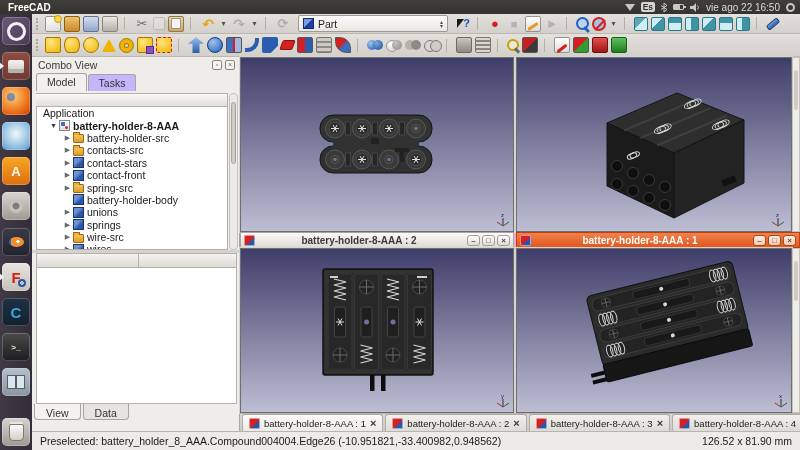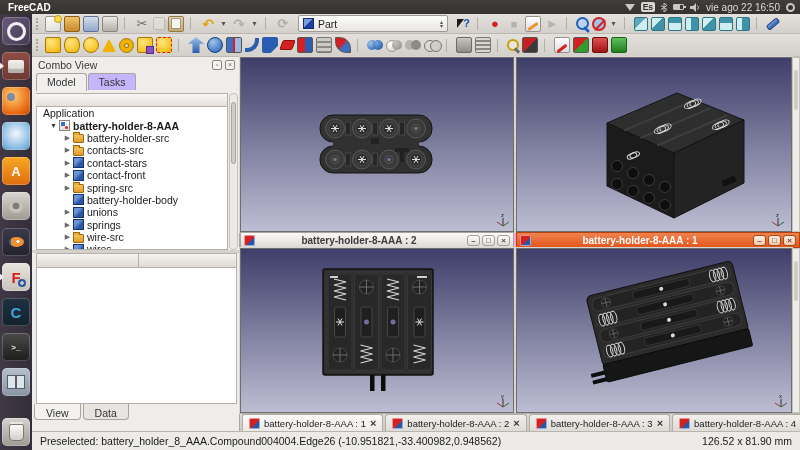--- a/index.html
+++ b/index.html
@@ -128,21 +128,21 @@
   
   .wb-select{display:flex;align-items:center;gap:4px;width:150px;height:17px;background:linear-gradient(#fdfdfc,#e9e6e2);border:1px solid #9f9b94;border-radius:2px;padding:0 4px;margin:0 4px;font-size:10.5px;color:#222}
   .wb-cube{width:11px;height:11px;border:1px solid #122a70;background:linear-gradient(135deg,#7a9fe0 45%,#1e3f9e 45%)}
   .wb-spin{margin-left:auto;display:flex;flex-direction:column;line-height:4px;font-size:6px;color:#55524e}
 
   
   #combo{position:absolute;left:0;top:43px;width:208px;height:374px;background:#efedea;border-right:1px solid #aaa6a0}
   .cv-title{height:16px;display:flex;align-items:center;padding:0 4px 0 6px;color:#3a3a3a}
   .cv-btns{margin-left:auto;display:flex;gap:3px}
   .cv-btn{width:10px;height:10px;border:1px solid #8a867f;border-radius:2px;background:#f5f3f0;font-size:7px;line-height:8px;text-align:center;color:#6e6a64}
-  .cv-tabs{display:flex;align-items:flex-start;height:18px;padding-left:4px;gap:1px}
+  .cv-tabs{display:flex;align-items:flex-end;height:18px;padding-left:4px;gap:1px}
   .cv-tab{padding:2px 10px 2px;border:1px solid #a8a49e;border-bottom:none;border-radius:3px 3px 0 0;background:#c4b5fd;color:#333}
   .cv-tab.active{background:#f1f0ee;padding-bottom:3px}
   .tree-header{position:absolute;left:4px;top:36px;width:192px;height:14px;display:flex}
   .th-cell{background:linear-gradient(#f8f7f5,#e3e0db);border:1px solid #b5b1aa;padding:0 4px;line-height:12px;color:#222}
   .th-cell.c1{width:160px}
   .th-cell.c2{flex:1;border-left:none}
   #tree{position:absolute;left:4px;top:50px;width:192px;height:143px;background:#fff;border:1px solid #b5b1aa;border-top:none;overflow:hidden}
   .tree-row{display:flex;align-items:center;height:12.4px;white-space:nowrap}
   .ind-0{width:6px}.ind-1{width:12px}.ind-2{width:26px}
   .exp{width:9px;font-size:7px;color:#555;flex:0 0 auto;text-align:center}

